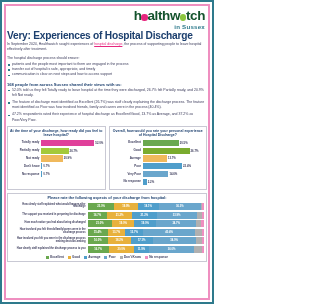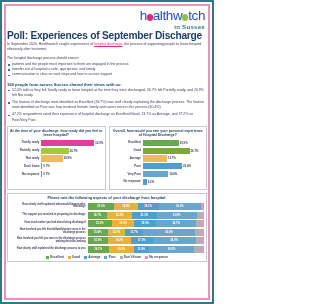--- a/index.html
+++ b/index.html
@@ -28,22 +28,22 @@
     box-sizing:border-box;
     overflow:hidden;
   }
 
   
   .logo-wrap{
     display:flex;flex-direction:column;align-items:flex-end;
     padding:2px 2px 0 0;
   }
   .logo{
-    font-size:13.5px;font-weight:normal;letter-spacing:-0.4px;
-    color:#1d4ed8;line-height:1;white-space:nowrap;
+    font-size:13.5px;font-weight:bold;letter-spacing:-0.4px;
+    color:#14532d;line-height:1;white-space:nowrap;
   }
   .logo .dot{
     display:inline-block;width:6.5px;height:6.5px;border-radius:50%;
     background:#e6257e;vertical-align:-0.5px;margin:0 -0.3px;
   }
   .logo .dot2{background:#8cc63e;}
   .logo-sub{
     font-size:6.2px;font-weight:bold;color:#2e7a8c;
     letter-spacing:.2px;margin-top:0px;
   }
@@ -156,21 +156,21 @@
 <div class="page">
   <div class="inner-frame"></div>
 
   <div class="content">
 
     <div class="logo-wrap">
       <div class="logo">h<span class="dot"></span>althw<span class="dot dot2"></span>tch</div>
       <div class="logo-sub">in Sussex</div>
     </div>
 
-    <h1 class="title">Poll: Experiences of September Discharge</h1>
+    <h1 class="title">Very: Experiences of Hospital Discharge</h1>
 
     <p class="intro"><span>In September 2024, Healthwatch sought experiences of </span><span class="lnk">hospital discharge</span><span>, the process of supporting people to leave hospital effectively after treatment.</span></p>
 
     <p class="lede">The hospital discharge process should ensure:</p>
     <ul class="bul">
       <li>patients and the people most important to them are engaged in the process</li>
       <li>transfer out of hospital is safe, appropriate, and timely</li>
       <li>communication is clear on next steps and how to access support</li>
     </ul>
 

